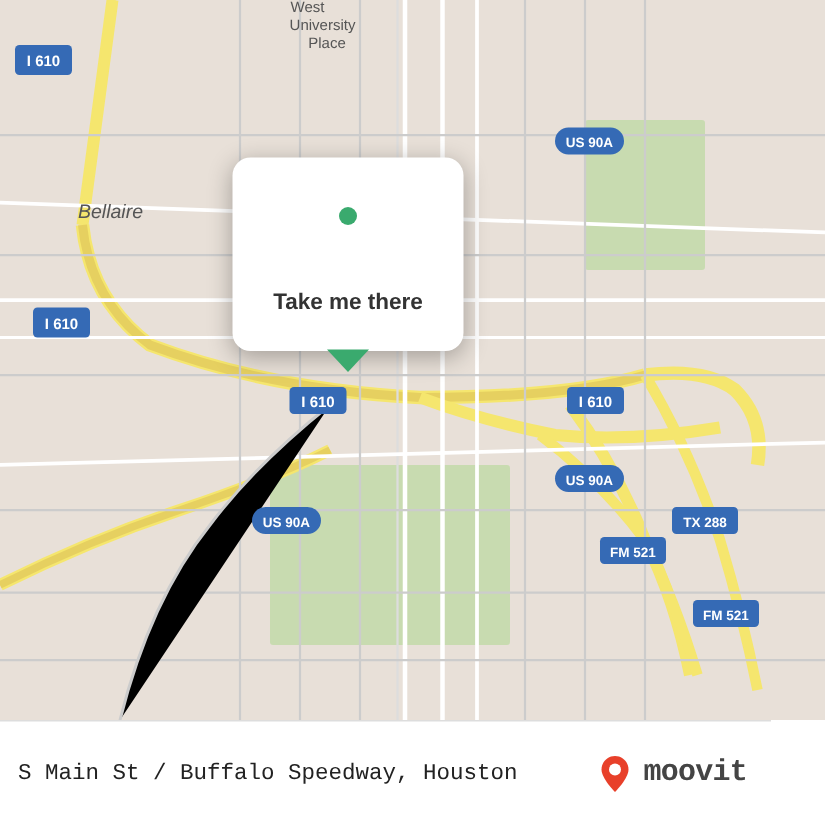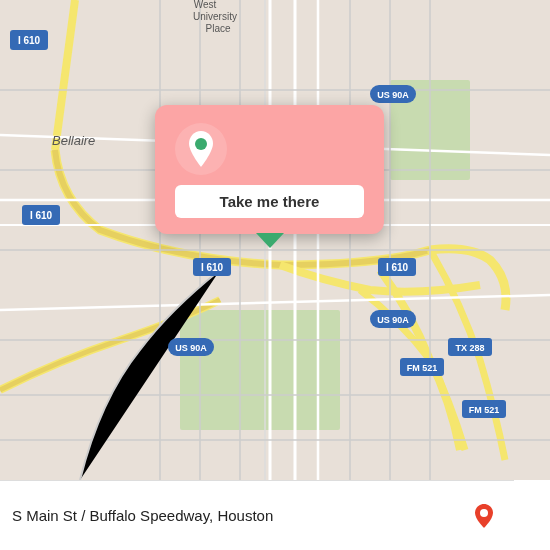--- a/index.html
+++ b/index.html
@@ -25,25 +25,26 @@
       position: absolute;
       top: 0; left: 0;
       width: 100%; height: 100%;
     }
 
     
     .popup-card {
       position: absolute;
       top: 105px;
       left: 155px;
-      width: 229px;
-      background: #fca5a5;
+      width: 154px;
+      background: #ffffff;
       border-radius: 12px;
       display: flex;
       flex-direction: column;
+      align-items: center;
       padding: 18px 20px 16px;
       box-shadow: 0 4px 16px rgba(0,0,0,0.3);
       z-index: 10;
     }
 
     .popup-card::after {
       content: '';
       position: absolute;
       bottom: -14px;
       left: 50%;
@@ -75,20 +76,21 @@
     
     #bottom-bar {
       width: 514px;
       height: 70px;
       background: white;
       border-top: 1px solid #ddd;
       display: flex;
       align-items: center;
       justify-content: space-between;
       padding: 0 16px 0 12px;
+      font-family: Liberation Mono, monospace;
     }
 
     .bottom-address {
       font-size: 15px;
       color: #222;
       font-weight: 500;
     }
 
     .moovit-logo {
       display: flex;
@@ -235,14 +237,15 @@
 </div>
 
 <div id="bottom-bar">
   <span class="bottom-address">S Main St / Buffalo Speedway, Houston</span>
 
   <div class="moovit-logo">
     <svg class="moovit-pin" viewBox="0 0 28 28" xmlns="http://www.w3.org/2000/svg">
       <path d="M14 2 C9,2 5,6 5,11 C5,17 14,26 14,26 C14,26 23,17 23,11 C23,6 19,2 14,2 Z" fill="#e8402a"></path>
       <circle cx="14" cy="11" r="4" fill="white"></circle>
     </svg>
+    <span class="moovit-text">moovit</span>
   </div>
 </div>
 
 </body></html>

